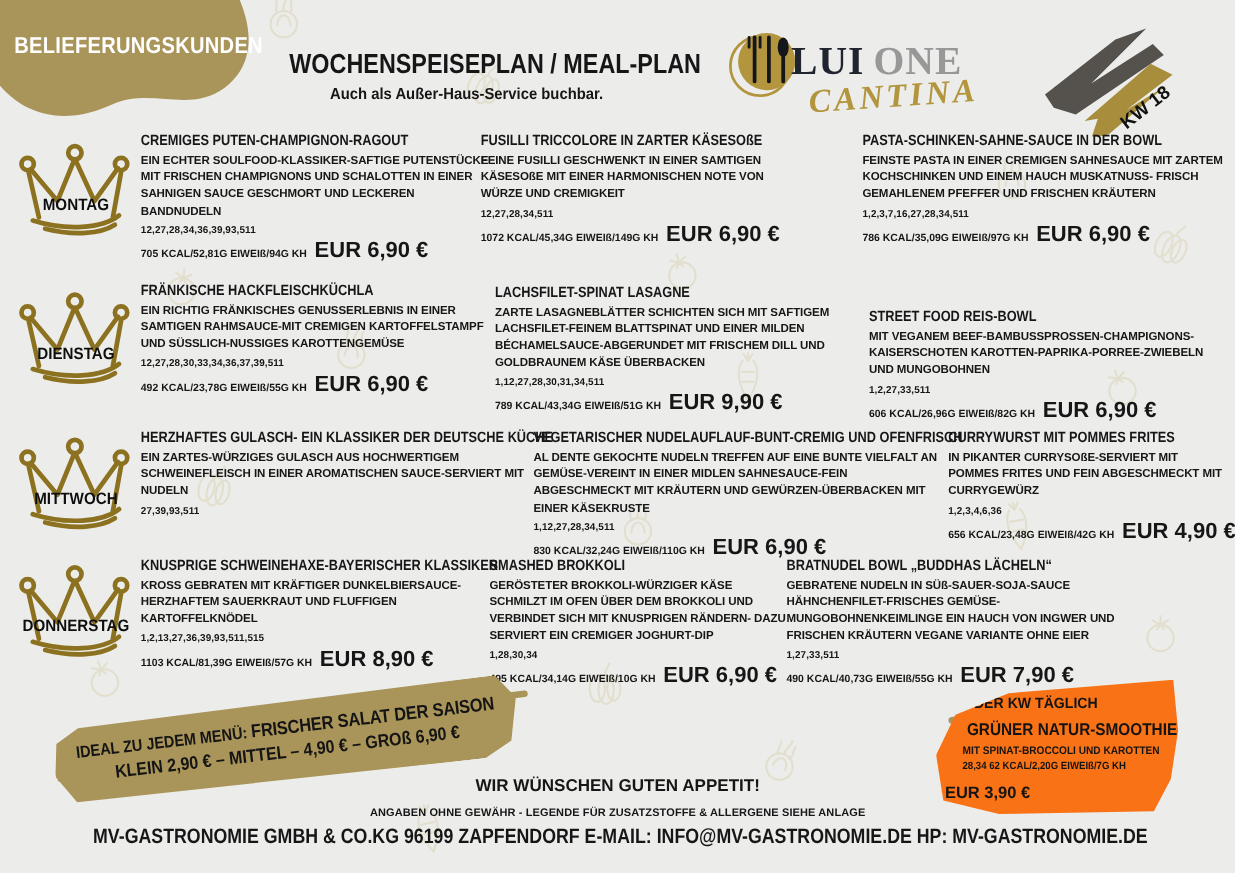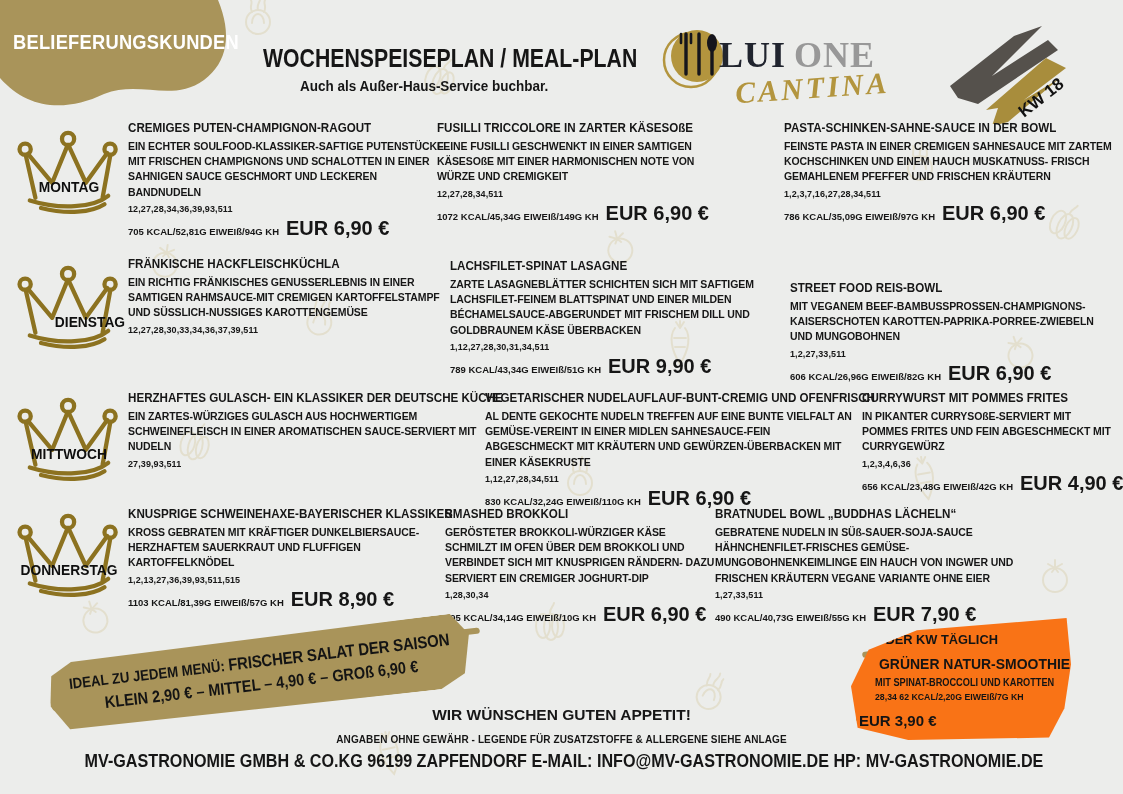--- a/index.html
+++ b/index.html
@@ -48,21 +48,21 @@
   .meal{position:absolute;}
   .m-title{
     font-weight:bold;font-size:13.5px;white-space:nowrap;
     transform:scaleX(.86);transform-origin:0 50%;margin-bottom:4px;
   }
   .m-desc{font-weight:bold;font-size:10.5px;line-height:1.45;letter-spacing:-.1px;}
   .m-add{font-weight:bold;font-size:9px;margin-top:4px;letter-spacing:.1px;}
   .m-nut{font-weight:bold;font-size:9.5px;margin-top:3px;white-space:nowrap;}
   .m-price{font-size:20px;margin-left:7px;letter-spacing:0;}
   
-  .d1{left:8px;top:125px;}  .d2{left:8px;top:260px;text-align:right;}  .d3{left:8px;top:392px;}  .d4{left:8px;top:508px;}
+  .d1{left:8px;top:125px;}  .d2{left:8px;top:260px;}  .d3{left:8px;top:392px;}  .d4{left:8px;top:508px;}
   .r1c1{left:128px;top:120px;width:316px;} .r1c2{left:437px;top:120px;width:292px;} .r1c3{left:744px;top:120px;width:332px;margin-left:40px;}
   .r2c1{left:128px;top:256px;width:332px;} .r2c2{left:450px;top:258px;width:334px;} .r2c3{left:790px;top:280px;width:328px;}
   .r3c1{left:128px;top:390px;width:352px;} .r3c2{left:485px;top:390px;width:368px;} .r3c3{left:862px;top:390px;width:256px;}
   .r4c1{left:128px;top:506px;width:332px;} .r4c2{left:445px;top:506px;width:272px;} .r4c3{left:715px;top:506px;width:318px;}
   
   .salad{
     position:absolute;left:48px;top:636px;width:424px;height:74px;
     background:#a9945a;transform:rotate(-6.6deg);
     clip-path:polygon(1% 22%,6% 6%,96% 0%,100% 30%,98% 82%,92% 100%,4% 96%,0 62%);
     display:flex;flex-direction:column;justify-content:center;align-items:center;gap:3px;
@@ -284,20 +284,21 @@
   <div class="m-title">PASTA-SCHINKEN-SAHNE-SAUCE IN DER BOWL</div>
   <div class="m-desc">FEINSTE PASTA IN EINER CREMIGEN SAHNESAUCE MIT ZARTEM KOCHSCHINKEN UND EINEM HAUCH MUSKATNUSS- FRISCH GEMAHLENEM PFEFFER UND FRISCHEN KRÄUTERN</div>
   <div class="m-add">1,2,3,7,16,27,28,34,511</div>
   <div class="m-nut"><span>786 KCAL/35,09G EIWEIß/97G KH</span><span class="m-price">EUR 6,90 €</span></div>
 </div>
 
 <div class="meal r2c1">
   <div class="m-title">FRÄNKISCHE HACKFLEISCHKÜCHLA</div>
   <div class="m-desc">EIN RICHTIG FRÄNKISCHES GENUSSERLEBNIS IN EINER SAMTIGEN RAHMSAUCE-MIT CREMIGEN KARTOFFELSTAMPF UND SÜSSLICH-NUSSIGES KAROTTENGEMÜSE</div>
   <div class="m-add">12,27,28,30,33,34,36,37,39,511</div>
+  <div class="m-nut"><span>492 KCAL/23,78G EIWEIß/55G KH</span><span class="m-price">EUR 6,90 €</span></div>
 </div>
 <div class="meal r2c2">
   <div class="m-title">LACHSFILET-SPINAT LASAGNE</div>
   <div class="m-desc">ZARTE LASAGNEBLÄTTER SCHICHTEN SICH MIT SAFTIGEM LACHSFILET-FEINEM BLATTSPINAT UND EINER MILDEN BÉCHAMELSAUCE-ABGERUNDET MIT FRISCHEM DILL UND GOLDBRAUNEM KÄSE ÜBERBACKEN</div>
   <div class="m-add">1,12,27,28,30,31,34,511</div>
   <div class="m-nut"><span>789 KCAL/43,34G EIWEIß/51G KH</span><span class="m-price">EUR 9,90 €</span></div>
 </div>
 <div class="meal r2c3">
   <div class="m-title">STREET FOOD REIS-BOWL</div>
   <div class="m-desc">MIT VEGANEM BEEF-BAMBUSSPROSSEN-CHAMPIGNONS-KAISERSCHOTEN KAROTTEN-PAPRIKA-PORREE-ZWIEBELN UND MUNGOBOHNEN</div>

